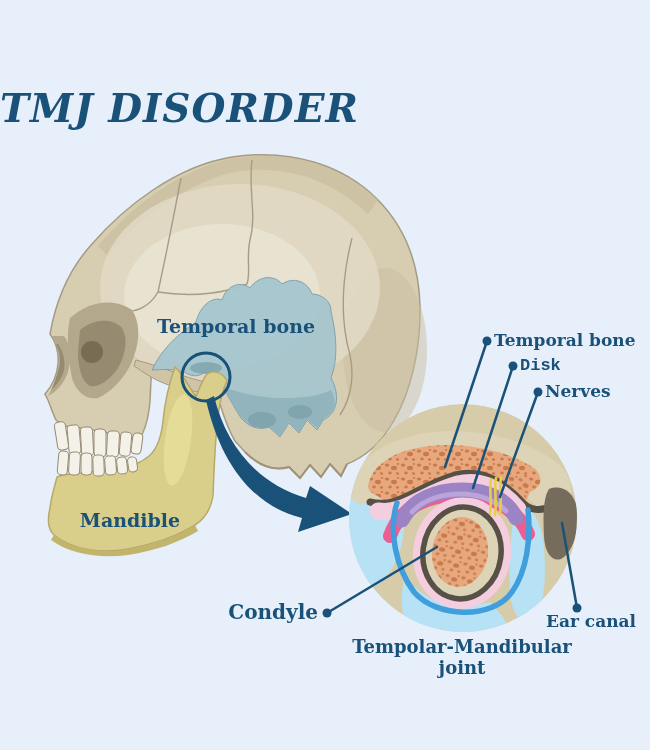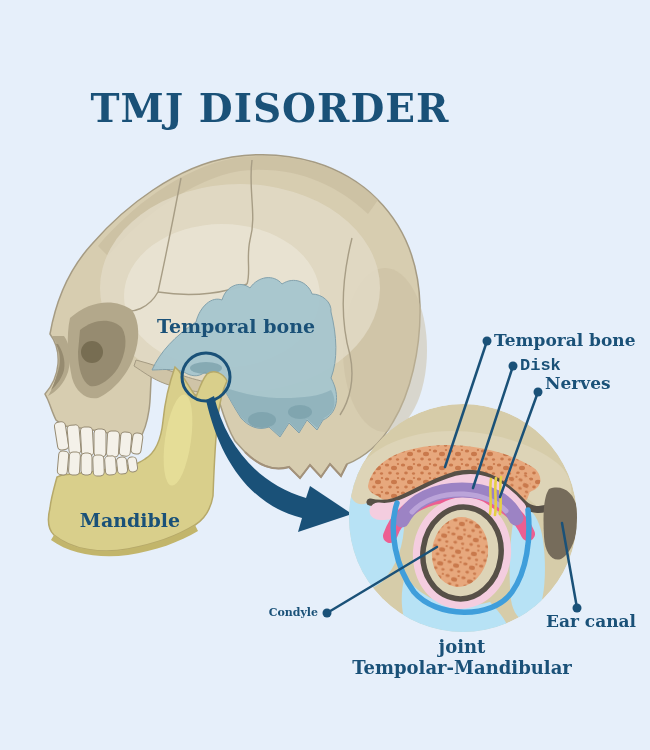--- a/index.html
+++ b/index.html
@@ -7,26 +7,26 @@
     position:relative;width:650px;height:750px;overflow:hidden;
     background:#e6effa;
     font-family:"DejaVu Serif","Liberation Serif",serif;
   }
   .art{position:absolute;left:0;top:0;}
   .lbl{
     position:absolute;color:#1a5178;font-weight:bold;white-space:nowrap;
     -webkit-user-select:none;user-select:none;
   }
   .title{
-    left:0;top:85px;width:540px;text-align:center;
-    font-size:39px;letter-spacing:1px;
+    left:0;top:85px;width:540px;text-align:left;
+    font-size:39px;letter-spacing:1px;font-style:italic;
   }
   .skull-lbl{font-size:19px;transform:translate(-50%,-50%);}
   .inset-lbl{font-size:17px;transform:translateY(-54%);}
-  .lbl-condyle{font-size:11px;transform:translateY(-54%);}
+  .lbl-condyle{font-size:20px;transform:translateY(-54%);}
   .caption{
     font-size:18px;line-height:21px;text-align:center;
     transform:translate(-50%,-50%);
   }
 </style>
 </head>
 <body>
 
 <div class="stage">
 
@@ -228,24 +228,24 @@
   <div class="lbl title">TMJ DISORDER</div>
 
   <div class="lbl skull-lbl" style="left:236px;top:326px;">Temporal bone</div>
 
   <div class="lbl skull-lbl" style="left:130px;top:478px;margin-top:42px;">Mandible</div>
 
   <div class="lbl inset-lbl" style="left:494px;top:341px;">Temporal bone</div>
 
   <div class="lbl inset-lbl" style="left:520px;top:366px;font-family:Liberation Mono, monospace;">Disk</div>
 
-  <div class="lbl inset-lbl" style="left:545px;top:384px;">Nerves</div>
+  <div class="lbl inset-lbl" style="left:545px;top:392px;">Nerves</div>
 
   <div class="lbl lbl-condyle" style="right:332px;top:613px;">Condyle</div>
 
   <div class="lbl inset-lbl" style="left:546px;top:622px;text-align:right;">Ear canal</div>
 
   <div class="lbl caption" style="left:462px;top:657px;">
+    <div>Tempolar-Mandibular</div>
     <div>joint</div>
-    <div>Tempolar-Mandibular</div>
   </div>
 
 </div>
 
 </body></html>

